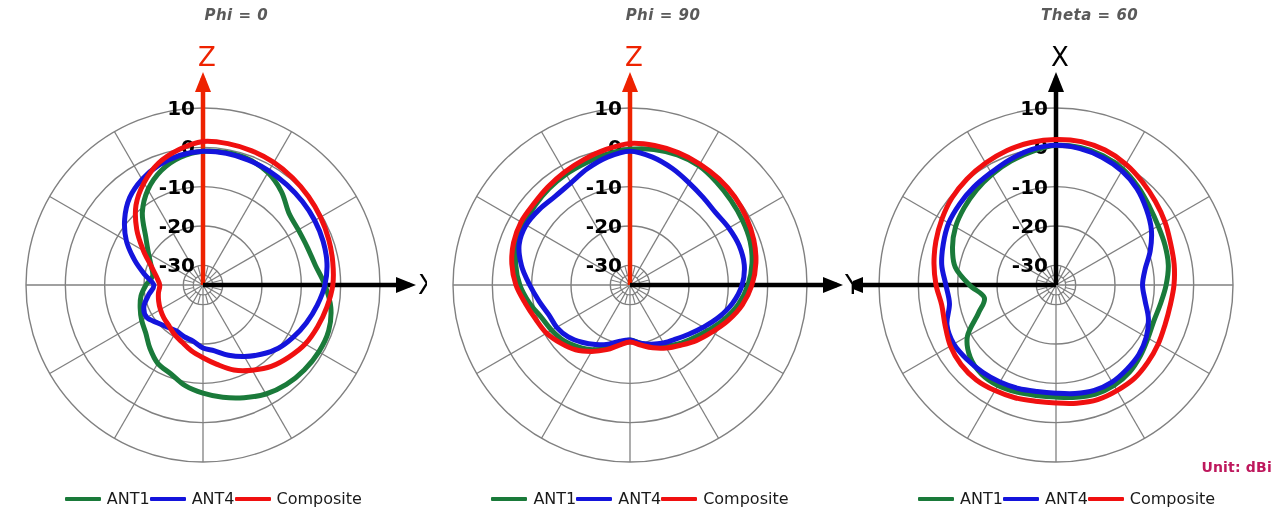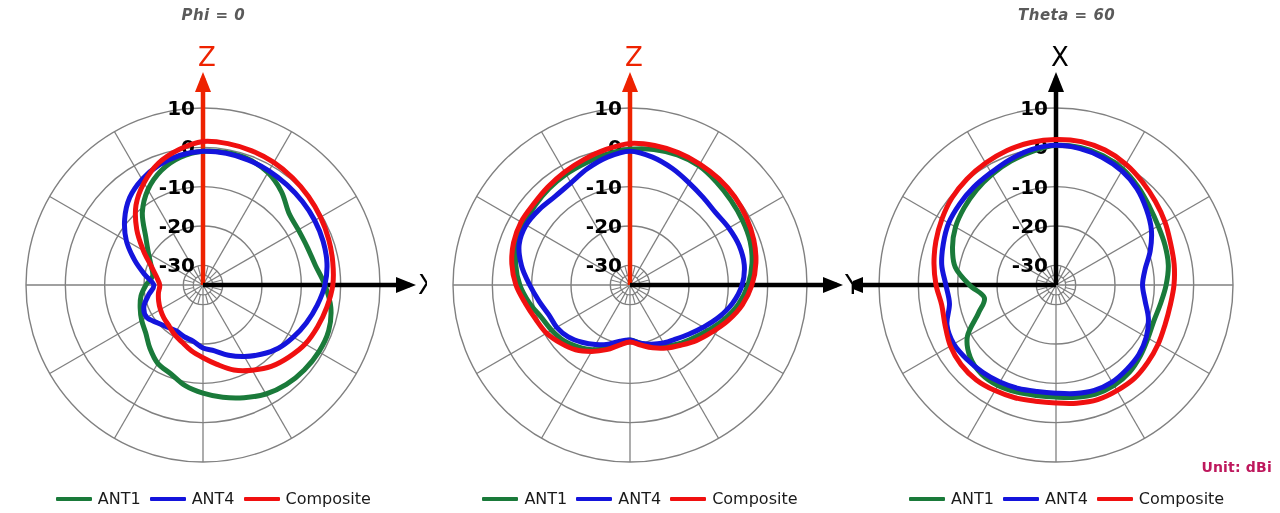--- a/index.html
+++ b/index.html
@@ -30,36 +30,36 @@
     position: absolute;
     top: 6px;
     left: 0;
     width: 100%;
     text-align: center;
     font-style: italic;
     font-weight: bold;
     font-size: 15px;
     color: #5a5a5a;
     letter-spacing: 0.5px;
+    padding-left: 23px;
   }
   .plot-svg {
     position: absolute;
     top: 0;
     left: 0;
   }
   .legend {
     position: absolute;
     bottom: 6px;
     left: 0;
     width: 100%;
     display: flex;
     flex-direction: row;
     align-items: flex-end;
     justify-content: center;
-    gap: 9px;
     font-size: 16px;
     color: #1a1a1a;
   }
   .legend-item {
     display: flex;
     flex-direction: row;
     align-items: center;
     gap: 6px;
     white-space: nowrap;
   }
@@ -167,20 +167,21 @@
           <span class="legend-label">ANT4</span>
         </div>
         <div class="legend-item">
           <span class="legend-swatch" style="background: rgb(240, 16, 16);"></span>
           <span class="legend-label">Composite</span>
         </div>
       </div>
   </div>
 
   <div class="panel">
+    <div class="panel-title">Phi = 90</div>
     <svg class="plot-svg" width="427" height="513" viewBox="0 0 427 513">
         <g>
           <circle cx="203" cy="285" r="177" fill="none" stroke="#808080" stroke-width="1.4"></circle>
           <circle cx="203" cy="285" r="137.66666666666666" fill="none" stroke="#808080" stroke-width="1.4"></circle>
           <circle cx="203" cy="285" r="98.33333333333334" fill="none" stroke="#808080" stroke-width="1.4"></circle>
           <circle cx="203" cy="285" r="59" fill="none" stroke="#808080" stroke-width="1.4"></circle>
           <circle cx="203" cy="285" r="19.666666666666664" fill="none" stroke="#808080" stroke-width="1.4"></circle>
           <circle cx="203" cy="285" r="9.833333333333332" fill="none" stroke="#808080" stroke-width="1.2"></circle>
           <line x1="203" y1="285" x2="203" y2="108" stroke="#808080" stroke-width="1.3"></line>
           <line x1="203" y1="285" x2="291.5" y2="131.71350353015436" stroke="#808080" stroke-width="1.3"></line>

